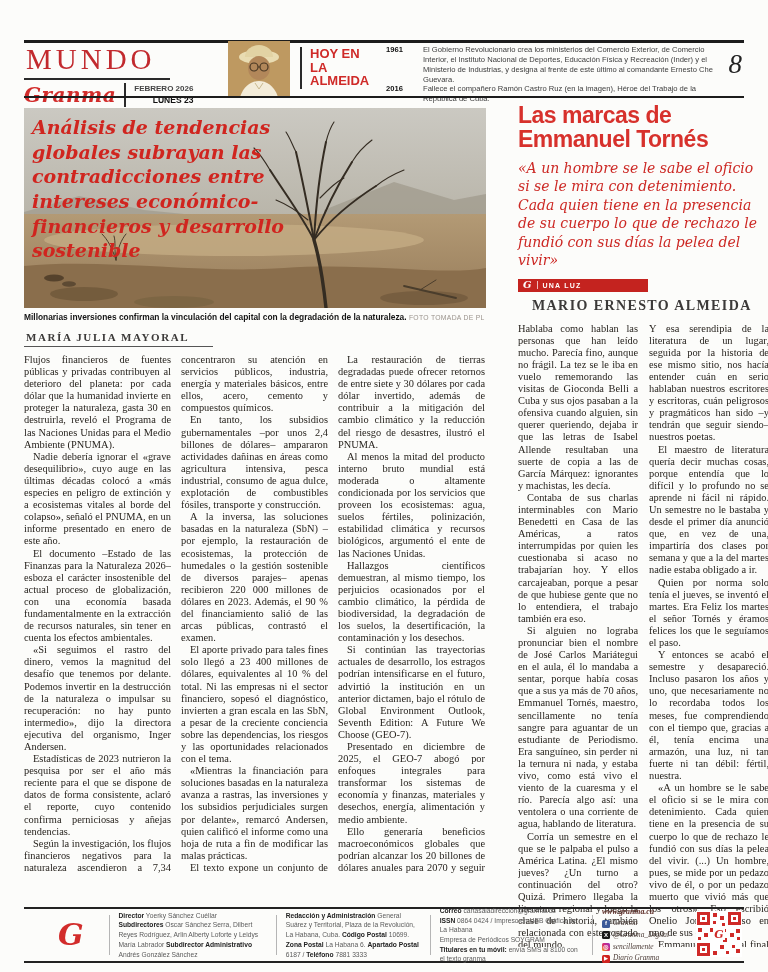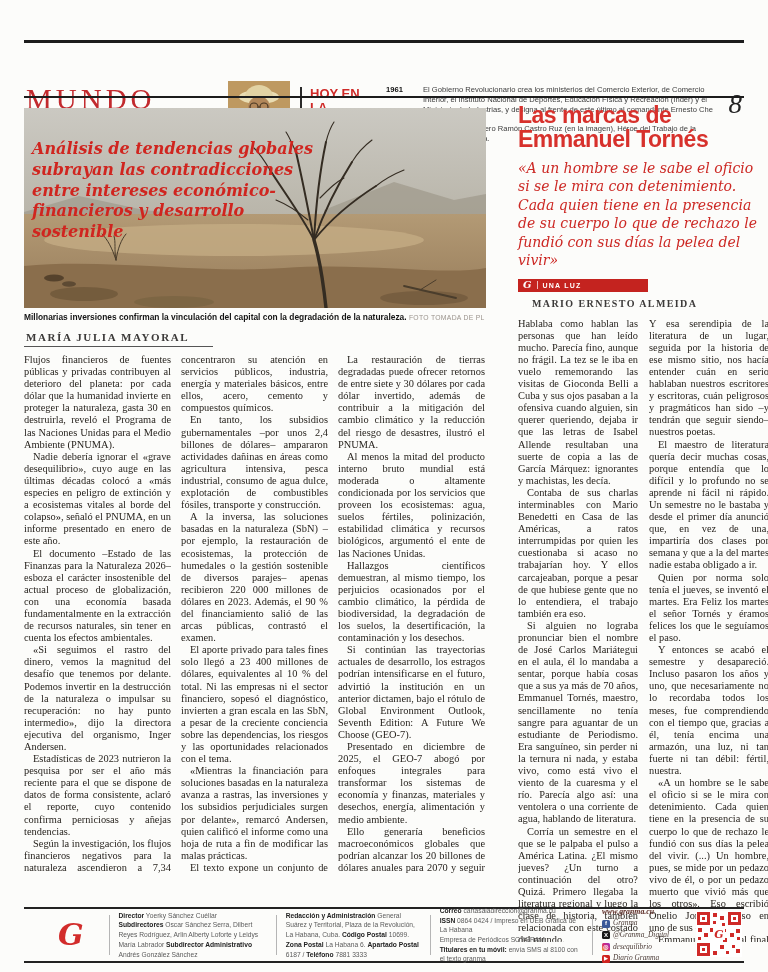--- a/index.html
+++ b/index.html
@@ -5,21 +5,21 @@
   * { margin:0; padding:0; box-sizing:border-box; }
   html,body { background:#e8e8e6; }
   .page {
     position:relative; width:768px; height:972px; margin:0 auto;
     background:#fcfcfa; overflow:hidden;
     font-family:"Liberation Serif", serif; color:#262321;
   }
   
   .top-rule { position:absolute; left:24px; right:24px; top:40px; height:3px; background:#1c1c1c; }
   .header-rule { position:absolute; left:24px; right:24px; top:96px; height:2px; background:#1c1c1c; }
-  .masthead { position:absolute; left:24px; right:24px; top:45px; height:50px;margin-top:40px; }
+  .masthead { position:absolute; left:24px; right:24px; top:45px; height:50px; }
   .section-title {
     font-family:"Liberation Serif", serif; font-size:29px; color:#c22a2e;
     letter-spacing:4px; line-height:1; display:inline-block;
     border-bottom:2px solid #2a2a2a; padding:0 14px 4px 2px;
   }
   .mast-sub { display:flex; align-items:center; gap:8px; margin-top:3px; }
   .brand { font-family:"DejaVu Serif", serif; font-style:italic; font-weight:bold;
     font-size:20px; color:#d22c2b; letter-spacing:.5px; }
   .mast-divider { width:2px; height:24px; background:#2a2a2a; }
   .date-block { font-family:"Liberation Sans", sans-serif; font-size:8px; color:#444; font-weight:bold; line-height:1.4; }
@@ -38,21 +38,21 @@
   .main-article { position:absolute; left:24px; top:103px; width:462px; }
   .main-headline {
     font-family:"Liberation Sans", sans-serif; font-weight:bold; font-size:28px;
     letter-spacing:-1px; color:#d7312c; line-height:1.1; white-space:nowrap;
   }
   .photo { position:relative; width:462px; height:200px; margin-top:5px; background:#c3c1ba; }
   .photo svg { display:block; width:100%; height:100%; }
   .standfirst {
     position:absolute; left:8px; top:7px; width:300px;
     font-family:"DejaVu Serif", serif; font-style:italic; font-weight:bold;
-    font-size:16px; line-height:1.3; color:#d0251f;margin-top:24px;
+    font-size:19px; line-height:1.3; color:#d0251f;
   }
   .caption { margin-top:4px; font-family:"Liberation Sans", sans-serif; font-size:8.4px; font-weight:bold; color:#151515; }
   .credit { font-weight:normal; font-size:6.8px; color:#9a938c; letter-spacing:.3px; }
   .byline {
     display:inline-block; margin-top:9px; padding:0 24px 3px 2px;
     font-size:11px; font-weight:bold; letter-spacing:1.6px; color:#3c3a39;
     border-bottom:1px solid #555;
   }
   .cols3 { display:flex; gap:10px; margin-top:7px; height:521px; overflow:hidden; }
   .cols3 .col { width:147px; }
@@ -71,21 +71,21 @@
     margin-top:7px; font-family:"DejaVu Serif", serif; font-style:italic;
     font-size:14px; line-height:1.32; color:#cc2824; font-weight:500;
   }
   .kicker-bar { margin-top:9px; width:130px; height:13px; background:#c4231f;
     display:flex; align-items:center; gap:5px; padding:0 5px; }
   .kicker-g { font-family:"DejaVu Serif", serif; font-style:italic; font-weight:bold;
     font-size:10px; color:#fff; line-height:1; }
   .kicker-sep { width:1px; height:8px; background:rgba(255,255,255,.7); }
   .kicker-label { font-family:"Liberation Sans", sans-serif; font-weight:bold;
     font-size:7px; letter-spacing:1.2px; color:#fff; }
-  .side-byline { margin:6px 0 0 14px; font-size:10px; font-weight:bold;
+  .side-byline { margin:6px 0 0 14px; font-size:14px; font-weight:bold;
     letter-spacing:1.4px; color:#3c3a39; }
   .cols2 { display:flex; gap:11px; margin-top:9px; height:624px; overflow:hidden; }
   .cols2 .col2 { width:120px; }
   
   .footer {
     position:absolute; left:24px; right:24px; top:907px; height:56px;
     border-top:2px solid #222; border-bottom:2px solid #222;
     display:flex; align-items:center; gap:9px; padding:5px 0;
     font-family:"Liberation Sans", sans-serif; font-size:6.7px; line-height:1.45; color:#5a5a5a;
   }
@@ -330,21 +330,21 @@
       <div class="social-row">
         <span class="s-icon i-fb">f</span>
         <span>Granma</span>
       </div>
       <div class="social-row">
         <span class="s-icon i-x">X</span>
         <span>@Granma_Digital</span>
       </div>
       <div class="social-row">
         <span class="s-icon i-ig">◎</span>
-        <span>desequilibrio</span>
+        <span>sencillamente</span>
       </div>
       <div class="social-row">
         <span class="s-icon i-yt">▶</span>
         <span>Diario Granma</span>
       </div>
     </div>
 
     <span class="f-qr">
       <svg width="46" height="46" viewBox="0 0 46 46" xmlns="http://www.w3.org/2000/svg">
         <rect width="46" height="46" fill="#fff"></rect>

